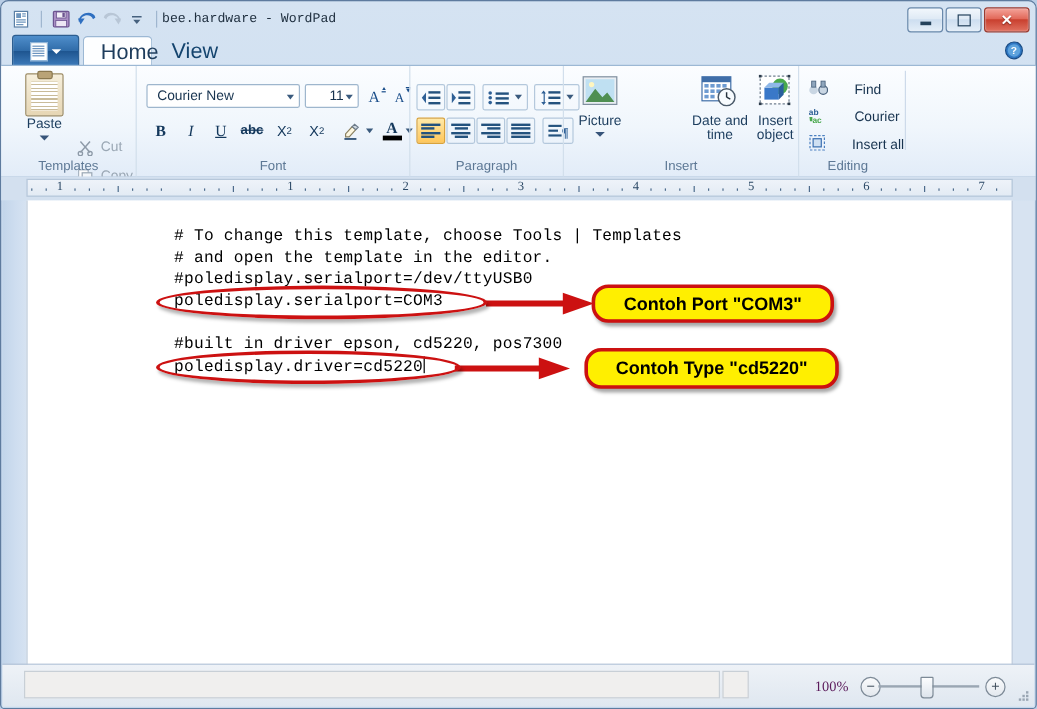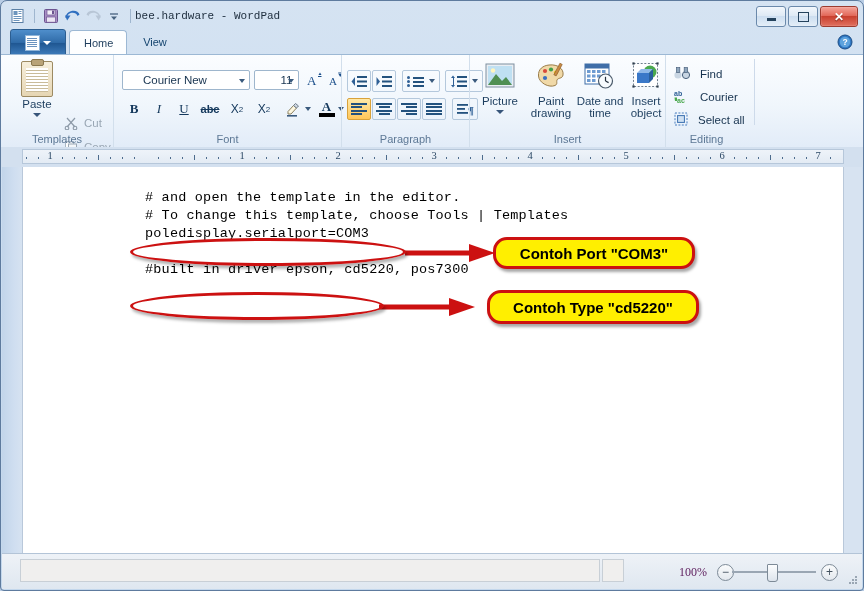--- a/index.html
+++ b/index.html
@@ -51,21 +51,21 @@
     background:linear-gradient(to bottom,#4f8ecb 0%,#2f6ba8 50%,#1e5590 51%,#3e7cbb 100%);
     border:1px solid #2c5e91;border-radius:3px 3px 0 0;
     display:flex;align-items:center;justify-content:center;gap:3px;
   }
   .appbtn-doc{width:13px;height:14px;background:#fff;border:1px solid #8fb4d8;position:relative;}
   .appbtn-doc:before{content:"";position:absolute;left:1px;top:2px;width:10px;height:1px;
     box-shadow:0 0 0 0 #6b93bf,0 2px 0 0 #6b93bf,0 4px 0 0 #6b93bf,0 6px 0 0 #6b93bf,0 8px 0 0 #6b93bf;background:#6b93bf;}
   .appbtn-arr{width:0;height:0;border-left:4px solid transparent;border-right:4px solid transparent;border-top:4px solid #fff;}
   .tab{
     position:absolute;top:2px;height:24px;line-height:23px;padding:0 14px;
-    font-size:11px;color:#14446e;text-align:center;box-sizing:border-box;
+    font-size:18px;color:#14446e;text-align:center;box-sizing:border-box;
   }
   .tab.active{
     top:1px;height:25px;line-height:24px;
     background:#fdfeff;border:1px solid #9cb8d4;border-bottom:none;border-radius:4px 4px 0 0;
     color:#1d3c5c;
   }
   .helpbtn{position:absolute;right:10px;top:33px;width:16px;height:16px;}
   
   .ribbon{
     position:absolute;left:0;top:53px;right:0;height:92px;
@@ -86,21 +86,21 @@
   .clip-ico:before{content:"";position:absolute;left:9px;top:-3px;width:11px;height:5px;background:#b9a377;border:1px solid #8a7850;border-radius:2px;}
   .clip-lines{position:absolute;left:4px;top:6px;right:4px;height:24px;background:repeating-linear-gradient(to bottom,#fff 0,#fff 2px,#c9bb99 2px,#c9bb99 3px);}
   .paste-lbl{font-size:11.5px;color:#1c3d5e;line-height:12px;}
   .paste-arr{width:0;height:0;margin:3px auto 0;border-left:4px solid transparent;border-right:4px solid transparent;border-top:4px solid #37557a;}
   .mini{position:absolute;display:flex;align-items:center;gap:5px;font-size:11.5px;color:#9aa7b4;}
   .mini .mi{width:16px;height:16px;display:flex;align-items:center;justify-content:center;}
   
   .inp{
     position:absolute;box-sizing:border-box;height:20px;
     background:#fff;border:1px solid #9eb6cd;border-radius:2px;
-    font-size:11.5px;color:#17334f;line-height:18px;padding-left:20px;
+    font-size:11.5px;color:#17334f;line-height:18px;padding-left:8px;
   }
   .inp .caretdn{position:absolute;right:4px;top:8px;width:0;height:0;
     border-left:3.5px solid transparent;border-right:3.5px solid transparent;border-top:4px solid #3a5a7d;}
   .tbtn{
     position:absolute;box-sizing:border-box;
     display:flex;align-items:center;justify-content:center;
     font-size:12px;color:#14385c;
     border:1px solid transparent;border-radius:2px;
   }
   .tbtn.on{
@@ -112,21 +112,21 @@
   .alines i{display:block;height:2px;background:#23527e;}
   
   .licon{width:17px;height:12px;position:relative;}
   .licon b{position:absolute;left:0;width:3px;height:3px;background:#2f6096;border-radius:50%;}
   .licon i{position:absolute;left:6px;height:2px;width:11px;background:#23527e;}
   
   .ibtn{position:absolute;top:4px;width:52px;text-align:center;}
   .ibtn .ico{width:34px;height:32px;margin:2px auto 2px;}
   .ibtn .lbl{font-size:11.5px;color:#1c3d5e;line-height:12px;}
   
-  .edit-item{position:absolute;display:flex;align-items:center;gap:10px;font-size:11.5px;color:#17334f;}
+  .edit-item{position:absolute;display:flex;align-items:center;gap:22px;font-size:11.5px;color:#17334f;}
   
   .rulerwrap{position:absolute;left:0;top:146px;right:0;height:20px;background:#d3e0ef;}
   .ruler{
     position:absolute;left:21px;top:2px;width:822px;height:15px;
     background:linear-gradient(to bottom,#eef3f9,#e3ebf4);
     border:1px solid #b6c7da;box-sizing:border-box;
     overflow:hidden;
   }
   .rtick{position:absolute;top:7px;width:1px;height:2px;background:#4d6b8c;}
   .rtickM{position:absolute;top:5px;width:1px;height:5px;background:#4d6b8c;}
@@ -470,34 +470,20 @@
         <div class="ico">
           <svg width="34" height="30" viewBox="0 0 34 30">
             <rect x="3" y="3" width="28" height="23" fill="#e9eef3" stroke="#7f8f9f"></rect>
             <rect x="5" y="5" width="24" height="19" fill="#bfe0f2"></rect>
             <path d="M5 24 L13 13 L19 20 L23 16 L29 24 Z" fill="#4f8f52"></path>
             <circle cx="10" cy="9.5" r="2.2" fill="#fff6bf"></circle>
           </svg>
         </div>
         <div class="lbl">Picture</div>
         <div class="paste-arr"></div>
-      </div>
-      <div class="ibtn" style="left:55px;">
-        <div class="ico">
-          <svg width="34" height="30" viewBox="0 0 34 30">
-            <path d="M15 4 C24 3,30 8,29 14 C28.4 18,24 16.5,23 19 C22.2 21.2,24 23,21 24.5 C15 27,5 22,4.5 15 C4 8,9 4.6,15 4 Z" fill="#f0d9a8" stroke="#9a7d4a"></path>
-            <circle cx="11" cy="10" r="2.1" fill="#d84a3a"></circle>
-            <circle cx="17" cy="8.5" r="2.1" fill="#3ea04a"></circle>
-            <circle cx="22" cy="11.5" r="2.1" fill="#f2c21e"></circle>
-            <circle cx="11" cy="17" r="2.1" fill="#3a6fc0"></circle>
-            <rect x="23" y="2" width="2.6" height="13" transform="rotate(28 24 8)" fill="#c98a44" stroke="#8c5e2c" stroke-width="0.6"></rect>
-          </svg>
-        </div>
-        <div class="lbl">Paint</div>
-        <div class="lbl">drawing</div>
       </div>
       <div class="ibtn" style="left:104px;">
         <div class="ico">
           <svg width="34" height="30" viewBox="0 0 34 30">
             <rect x="2" y="3" width="24" height="20" fill="#ffffff" stroke="#3f6ea8"></rect>
             <rect x="2" y="3" width="24" height="4.5" fill="#3f6ea8"></rect>
             <g fill="#6d9bd1">
               <rect x="4" y="9" width="3.5" height="3"></rect>
                 <rect x="9" y="9" width="3.5" height="3"></rect>
                 <rect x="14" y="9" width="3.5" height="3"></rect>
@@ -561,21 +547,21 @@
         </span>
         <span>Courier</span>
       </div>
       <div class="edit-item" style="left:8px;top:57px;">
         <span class="mi">
           <svg width="14" height="14" viewBox="0 0 14 14">
             <rect x="1" y="1" width="12" height="12" fill="none" stroke="#4a7fc0" stroke-dasharray="2 1.4"></rect>
             <rect x="3.6" y="3.6" width="6.8" height="6.8" fill="#cfe0f2" stroke="#3a6fb0"></rect>
           </svg>
         </span>
-        <span>Select all</span>
+        <span>Insert all</span>
       </div>
       <div class="grp-divider" style="right:6px;"></div>
       <div class="group-label" style="right:14px;left:0;">Editing</div>
     </div>
   </div>
 
   <div class="rulerwrap">
     <div class="ruler" id="ruler">
         <div class="rtick" style="left: 3px;"></div>
         <div class="rtick" style="left: 15px;"></div>
@@ -657,21 +643,21 @@
     </div>
     <div class="indent-right">
       <svg width="11" height="9" viewBox="0 0 11 9">
           <path d="M5.5 0.5 L10.5 8.5 L0.5 8.5 Z" fill="#fafcff" stroke="#4a627d"></path>
         </svg>
     </div>
   </div>
 
   <div class="docarea">
     <div class="page">
-      <div class="doctext" id="doctext"><div># and open the template in the editor.</div><div># To change this template, choose Tools | Templates</div><div>poledisplay.serialport=COM3</div><div>&nbsp;</div><div>#built in driver epson, cd5220, pos7300</div></div>
+      <div class="doctext" id="doctext"><div># To change this template, choose Tools | Templates</div><div># and open the template in the editor.</div><div>#poledisplay.serialport=/dev/ttyUSB0</div><div>poledisplay.serialport=COM3</div><div>&nbsp;</div><div>#built in driver epson, cd5220, pos7300</div><div>poledisplay.driver=cd5220<span class="caret"></span></div></div>
     </div>
   </div>
 
   <div class="anno">
     <svg width="864" height="591" style="position:absolute;left:0;top:0;">
       <g>
         <line x1="404" y1="252" x2="470" y2="252" stroke="#cc1111" stroke-width="5"></line>
         <path d="M468 243 L494 252 L468 261 Z" fill="#cc1111"></path>
       </g>
       <g>

